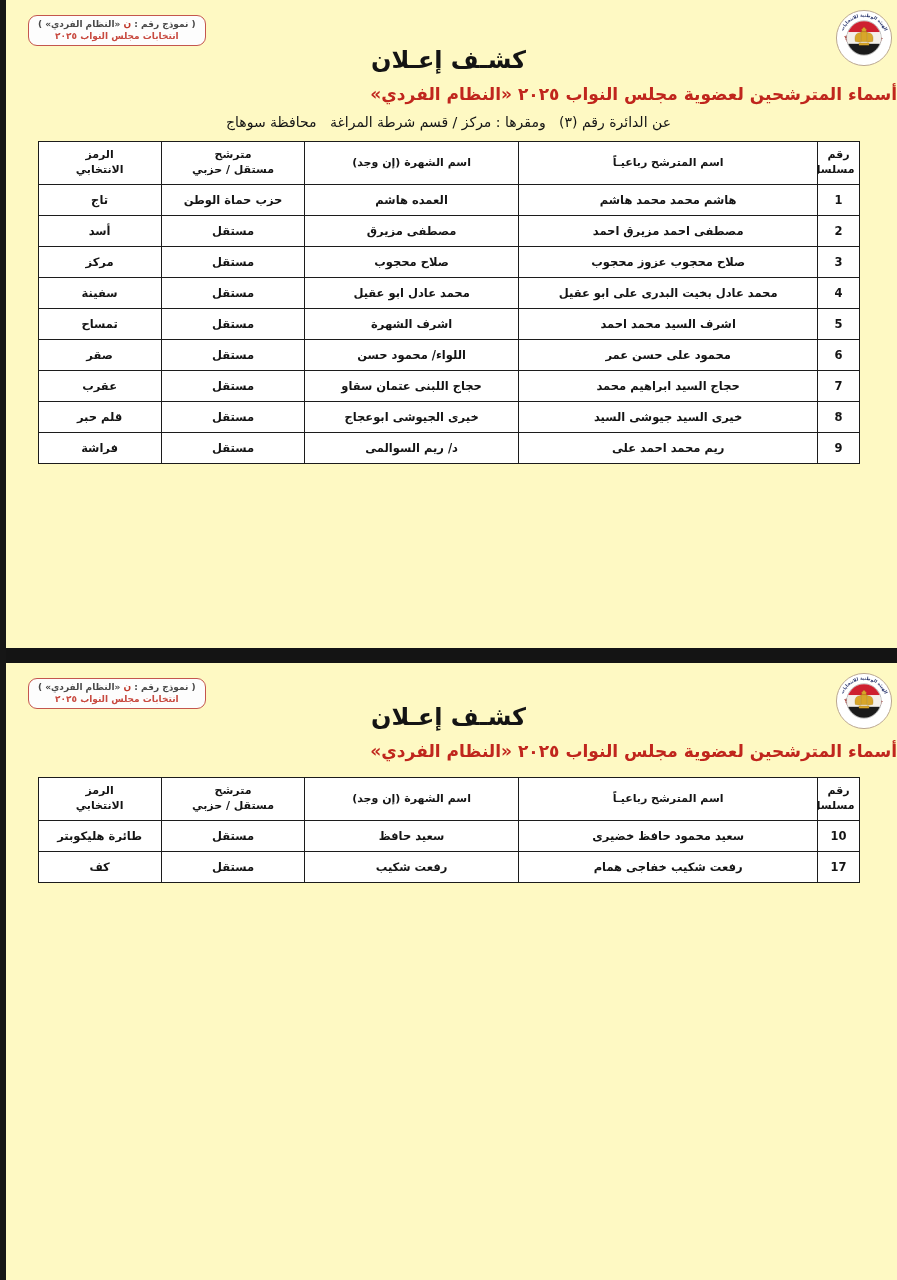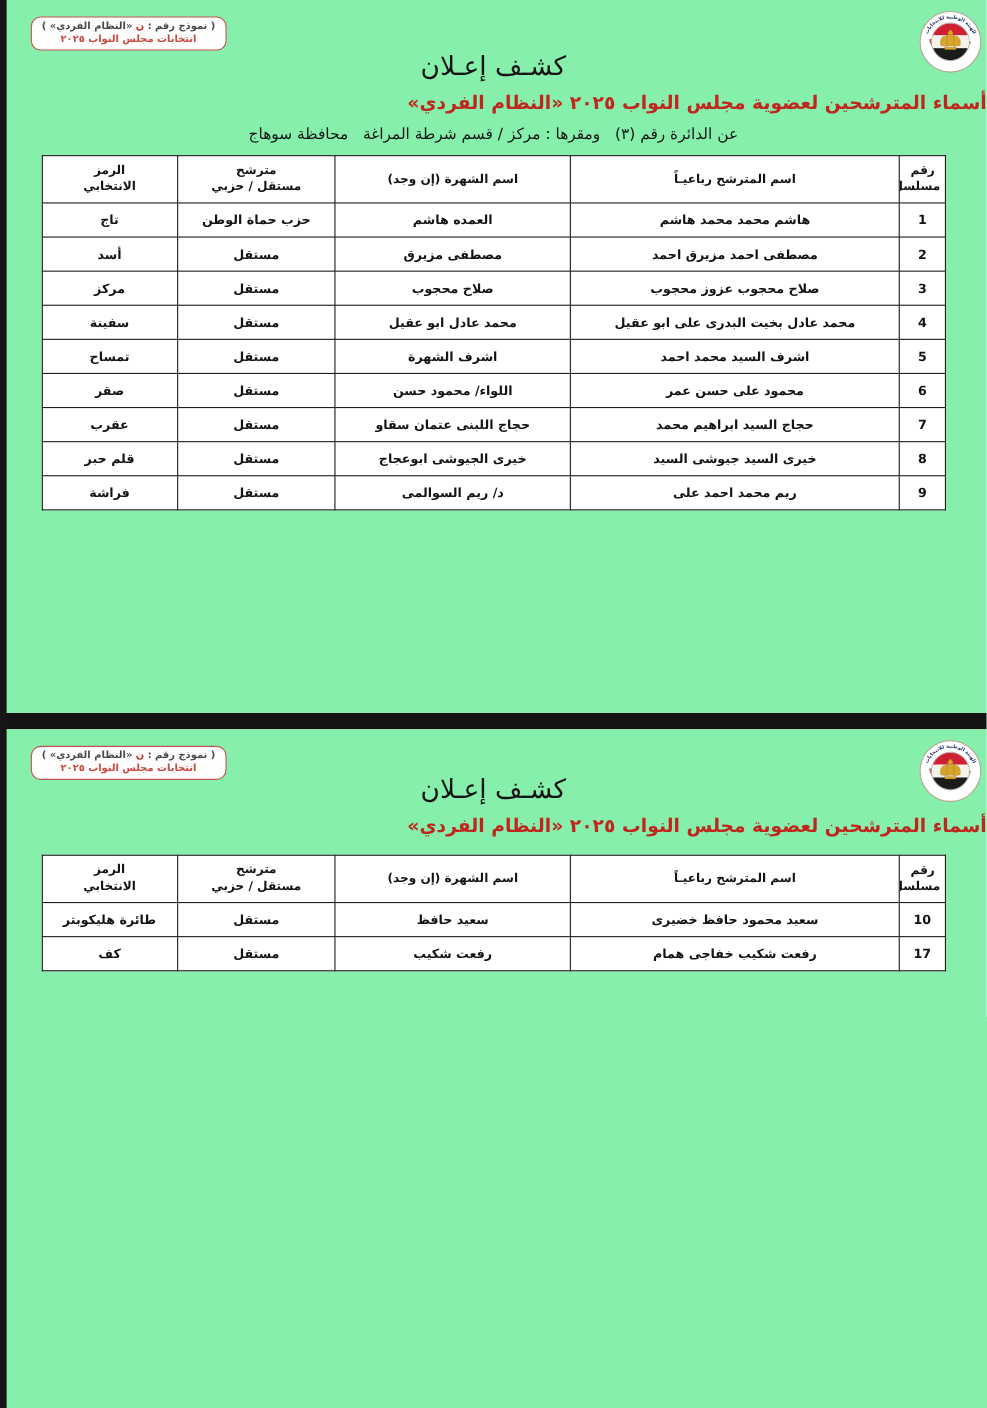--- a/index.html
+++ b/index.html
@@ -2,37 +2,37 @@
 <html lang="ar" dir="rtl"><head>
 <meta charset="utf-8">
 <style>
   * { box-sizing: border-box; }
   html,body { margin:0; padding:0; }
   body {
     width:897px; height:1280px; background:#ffffff;
     font-family:"DejaVu Sans", sans-serif; position:relative; overflow:hidden;
   }
   .left-strip { position:absolute; left:0; top:0; width:6px; height:1280px; background:#161616; z-index:9; }
-  .doc { position:relative; direction:rtl; background:#86efac; }
+  .doc { position:relative; direction:rtl; background:#fef9c3; }
   .doc-1 { height:648px; }
   .doc-2 { height:617px; }
   .separator { height:15px; background:#141414; }
 
   .stamp {
     position:absolute; left:28px; top:15px; z-index:2;
     border:1.5px solid #c4564e; border-radius:9px;
     padding:3px 9px 4px; text-align:center; direction:rtl; background:#fdfdfd;
   }
   .stamp .l1 { font-size:9px; font-weight:bold; color:#494949; white-space:nowrap; }
   .stamp .l1 .hl { color:#c0392b; }
   .stamp .l2 { font-size:9px; font-weight:bold; color:#c84a40; margin-top:2px; white-space:nowrap; }
 
   .seal { position:absolute; right:4px; top:9px; z-index:2; }
 
-  .title   { text-align:center; font-size:24px; font-weight:normal; color:#141414; letter-spacing:1px; }
+  .title   { text-align:center; font-size:24px; font-weight:bold; color:#141414; letter-spacing:1px; }
   .doc-1 .title { padding-top:46px; }
   .doc-2 .title { padding-top:40px; }
   .subtitle{ text-align:right; font-size:17px; font-weight:bold; color:#c0261d; margin-top:10px; }
   .district{ text-align:center; font-size:14px; font-weight:normal; color:#141414; margin-top:10px; white-space:pre-wrap; }
 
   table.cand { width:822px; margin:11px auto 0; border-collapse:collapse; table-layout:fixed; background:#fff; }
   table.cand th, table.cand td {
     border:1.5px solid #1c1c1c; font-weight:bold; color:#141414;
     text-align:center; vertical-align:middle; padding:2px 4px; overflow:hidden;
   }

